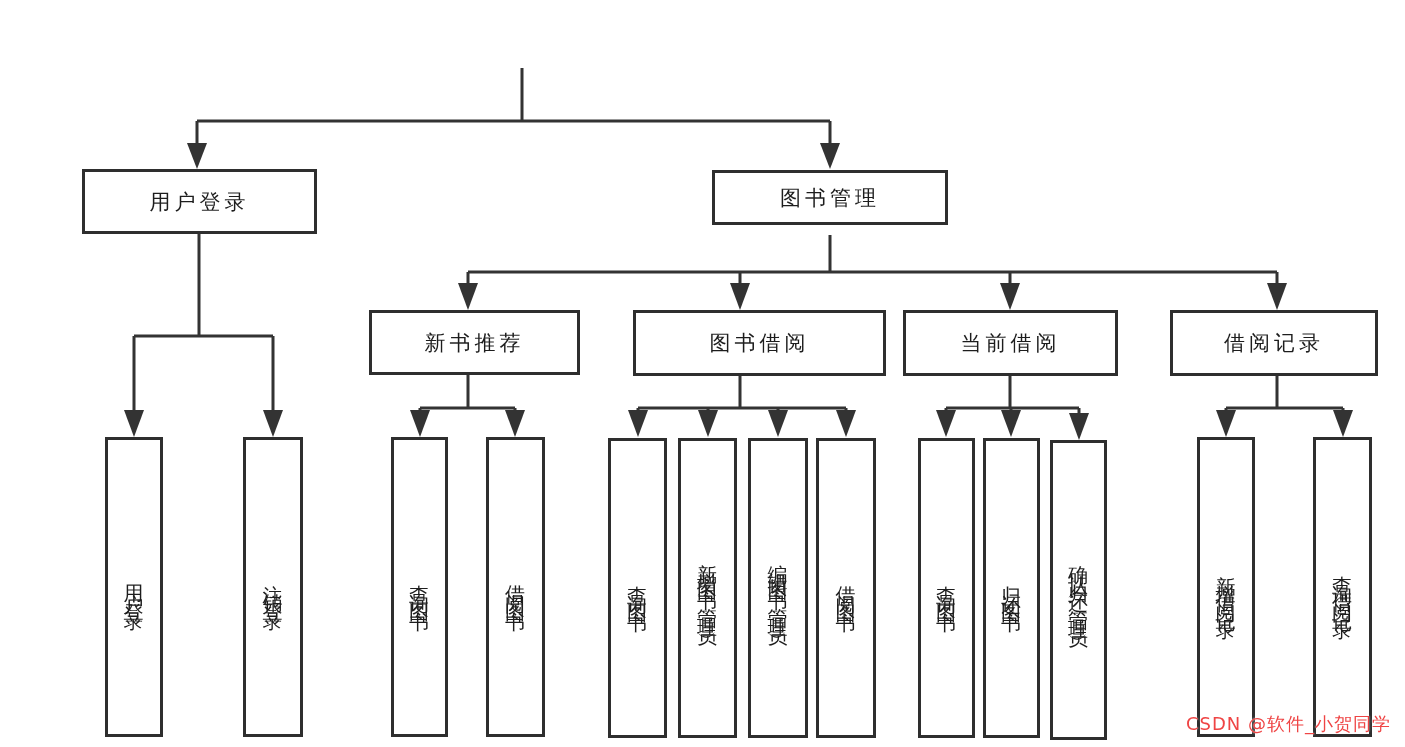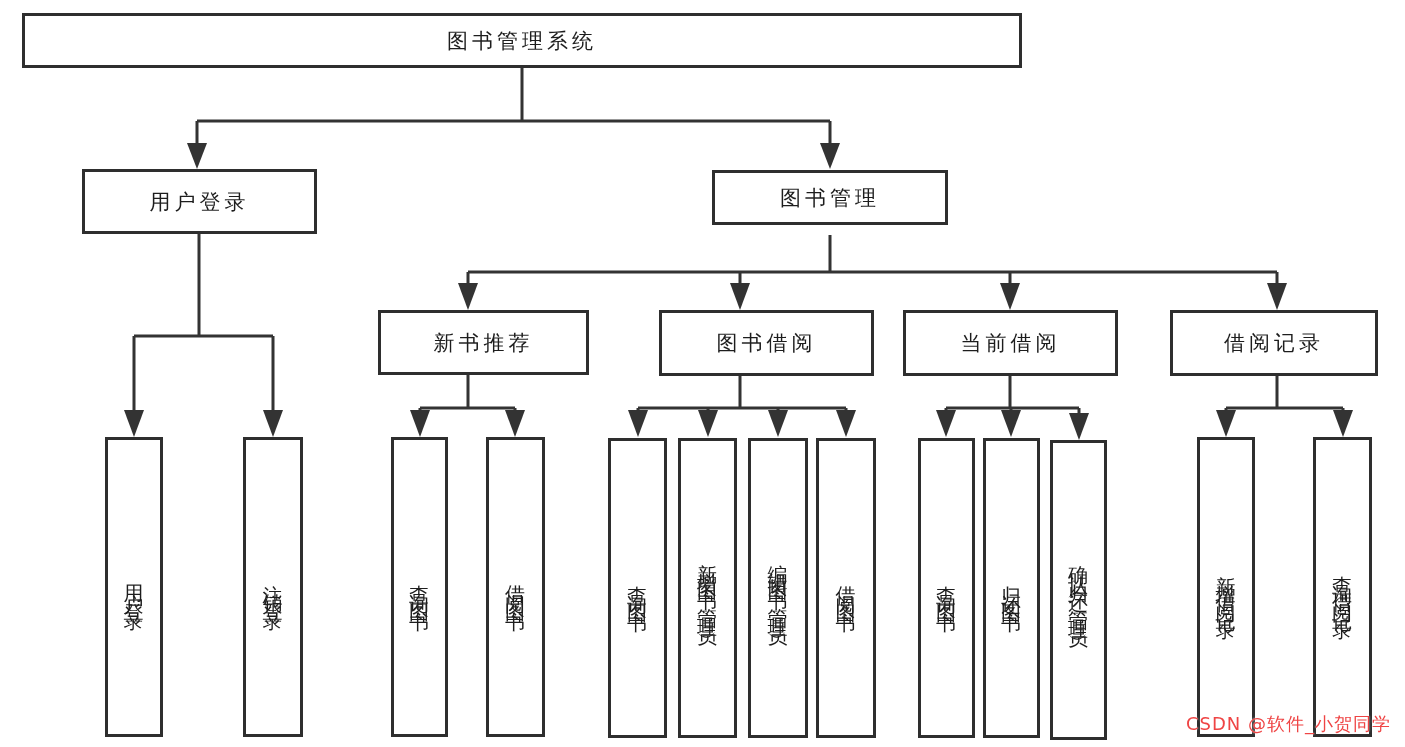--- a/index.html
+++ b/index.html
@@ -56,27 +56,26 @@
       <polygon points="768,410 788,410 778,437"></polygon>
       <polygon points="836,410 856,410 846,437"></polygon>
       <polygon points="936,410 956,410 946,437"></polygon>
       <polygon points="1001,410 1021,410 1011,437"></polygon>
       <polygon points="1069,413 1089,413 1079,440"></polygon>
       <polygon points="1216,410 1236,410 1226,437"></polygon>
       <polygon points="1333,410 1353,410 1343,437"></polygon>
     </g>
   </svg>
 
-  <div class="box hbox" style="left:22px;top:13px;width:1000px;height:55px;">图书管理系统</div>
 
   <div class="box hbox" style="left:82px;top:169px;width:235px;height:65px;">用户登录</div>
   <div class="box hbox" style="left:712px;top:170px;width:236px;height:55px;">图书管理</div>
 
-  <div class="box hbox" style="left:378px;top:310px;width:211px;height:65px;">新书推荐</div>
-  <div class="box hbox" style="left:659px;top:310px;width:215px;height:66px;">图书借阅</div>
+  <div class="box hbox" style="left:369px;top:310px;width:211px;height:65px;">新书推荐</div>
+  <div class="box hbox" style="left:633px;top:310px;width:253px;height:66px;">图书借阅</div>
   <div class="box hbox" style="left:903px;top:310px;width:215px;height:66px;text-align:right;">当前借阅</div>
   <div class="box hbox" style="left:1170px;top:310px;width:208px;height:66px;">借阅记录</div>
 
   <div class="box leaf" style="left:105px;top:437px;width:58px;height:300px;">
     <span class="vtext">用户登录</span>
   </div>
   <div class="box leaf" style="left:243px;top:437px;width:60px;height:300px;">
     <span class="vtext">注销登录</span>
   </div>
 

